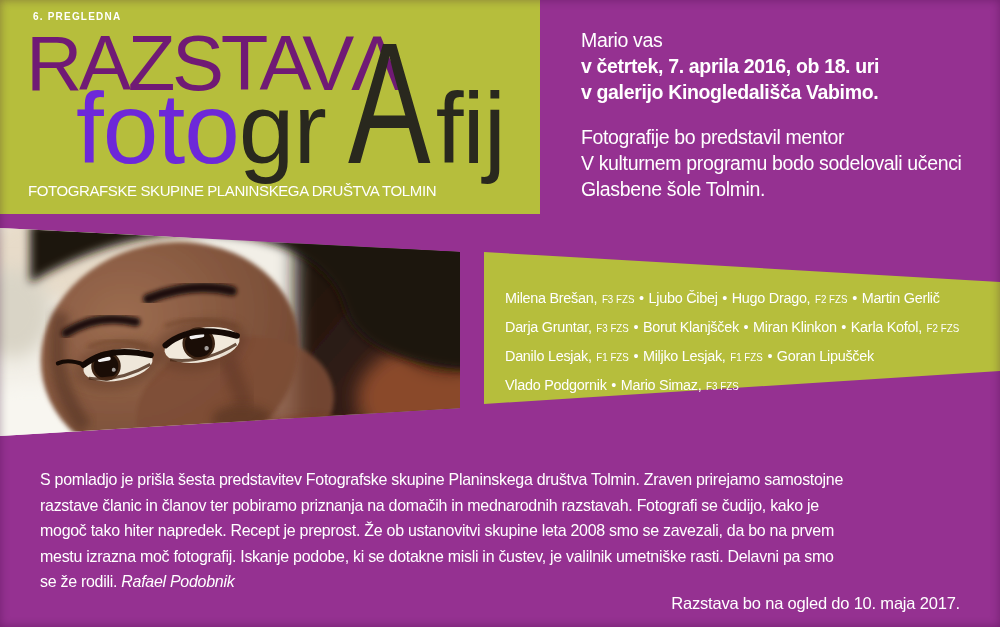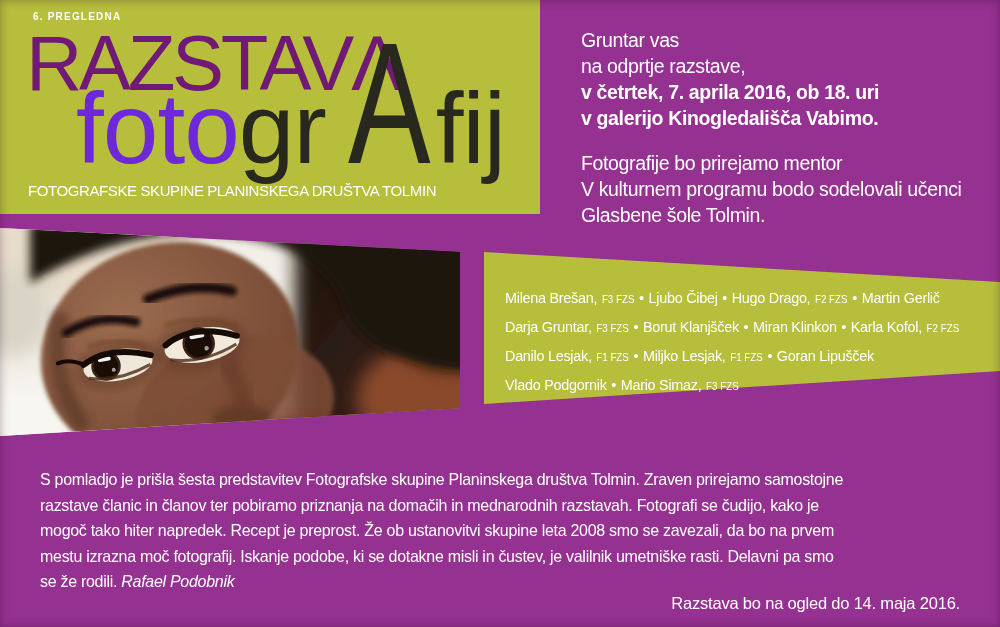--- a/index.html
+++ b/index.html
@@ -61,28 +61,27 @@
   <div class="green-box">
     <div class="kicker">6. PREGLEDNA</div>
     <div class="title1"><span>RAZSTAV</span><span>Λ</span></div>
     <div class="bigA">A</div>
     <div class="title2"><span class="lite">foto</span><span>gr</span><span class="sp"></span><span>fij</span></div>
     <div class="subtitle">FOTOGRAFSKE SKUPINE PLANINSKEGA DRUŠTVA TOLMIN</div>
   </div>
 
   <div class="invite">
     <div id="invite-b1">
-        <div class="il">Gruntar vas</div>
-        <div class="il">na odprtje razstave,</div>
+        <div class="il">Mario vas</div>
         <div class="il b">v četrtek, 7. aprila 2016, ob 18. uri</div>
         <div class="il b">v galerijo Kinogledališča Vabimo.</div>
       </div>
     <div class="gap"></div>
     <div id="invite-b2">
-        <div class="il">Fotografije bo prirejamo mentor</div>
+        <div class="il">Fotografije bo predstavil mentor</div>
         <div class="il">V kulturnem programu bodo sodelovali učenci</div>
         <div class="il">Glasbene šole Tolmin.</div>
       </div>
   </div>
 
   <div class="photo">
     <svg width="480" height="215" viewBox="0 0 480 215">
       <defs>
         <radialGradient id="skin" cx="35%" cy="30%" r="85%">
           <stop offset="0" stop-color="#9c6c50"></stop>
@@ -156,15 +155,15 @@
     </div>
 
   <div class="bodytext" id="bodytext">
       <div class="bl">S pomladjo je prišla šesta predstavitev Fotografske skupine Planinskega društva Tolmin. Zraven prirejamo samostojne</div>
       <div class="bl">razstave članic in članov ter pobiramo priznanja na domačih in mednarodnih razstavah. Fotografi se čudijo, kako je</div>
       <div class="bl">mogoč tako hiter napredek. Recept je preprost. Že ob ustanovitvi skupine leta 2008 smo se zavezali, da bo na prvem</div>
       <div class="bl">mestu izrazna moč fotografij. Iskanje podobe, ki se dotakne misli in čustev, je valilnik umetniške rasti. Delavni pa smo</div>
       <div class="bl"><span>se že rodili. </span><span class="sig">Rafael Podobnik</span></div>
     </div>
 
-  <div class="footer">Razstava bo na ogled do 14. maja 2016.</div>
+  <div class="footer">Razstava bo na ogled do 10. maja 2017.</div>
 
 </div>
 
 </body></html>

